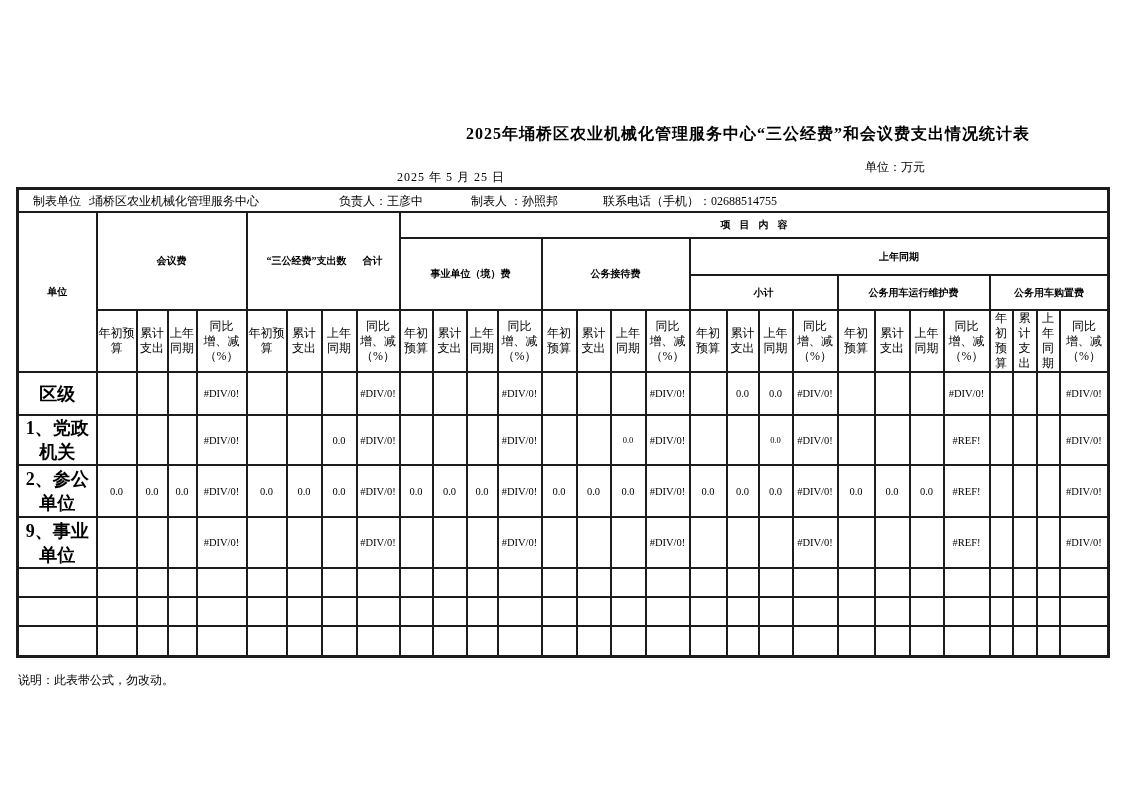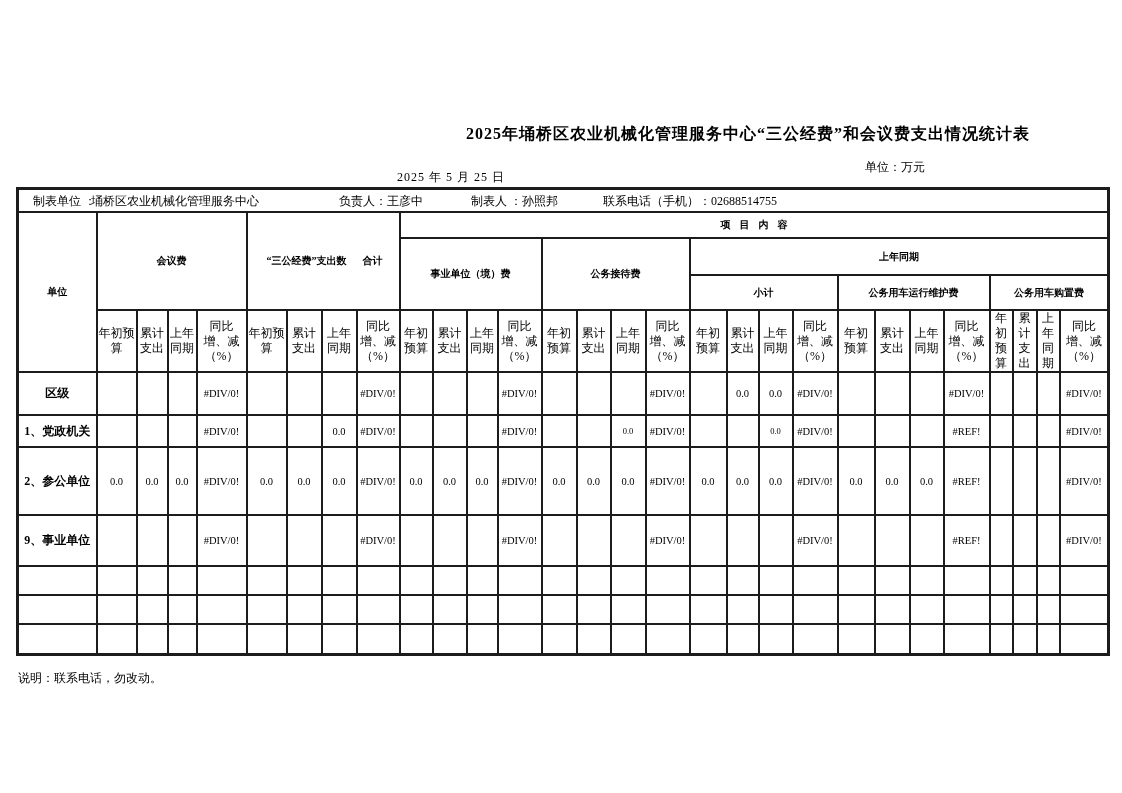--- a/index.html
+++ b/index.html
@@ -23,21 +23,21 @@
   td{
     border:2px solid #1c1c1c;text-align:center;vertical-align:middle;
     padding:0 1px;overflow:hidden;
   }
   .info-td{height:21px;position:relative;padding:0;}
   .info-td span{position:absolute;top:50%;transform:translateY(-50%);white-space:nowrap;font-size:12px;}
   .i1{left:14px;}  .i2{left:72px;} .i3{left:320px;} .i4{left:452px;} .i5{left:584px;}
   .grp{font-weight:bold;font-size:10px;line-height:1.35;}
   .proj{font-weight:bold;font-size:10px;letter-spacing:9px;text-indent:9px;}
   .sub{font-size:12px;line-height:1.25;font-weight:normal;}
-  .rlabel{font-weight:bold;font-size:12px;}
+  .rlabel{font-weight:bold;font-size:18px;}
   .val{font-size:10.5px;}
   .val.small{font-size:8.5px;}
   .sg-cell{padding:0;}
   .sg-flex{display:flex;align-items:flex-end;width:100%;height:100%;}
   .sg-main{display:block;width:102px;margin-left:8px;text-align:center;}
   .sg-total{display:block;margin-left:5px;}
   .note{margin:14px 0 0 18px;font-size:12px;}
   .h1{height:26px;} .h2{height:37px;} .h3{height:35px;} .h4{height:58px;}
 </style>
 </head>
@@ -199,21 +199,21 @@
           <td class="val">#DIV/0!</td>
           <td class="val"></td>
           <td class="val"></td>
           <td class="val"></td>
           <td class="val">#REF!</td>
           <td class="val"></td>
           <td class="val"></td>
           <td class="val"></td>
           <td class="val">#DIV/0!</td>
         </tr>
-        <tr style="height: 68px;">
+        <tr style="height: 52px;">
           <td class="rlabel">2、参公单位</td>
           <td class="val">0.0</td>
           <td class="val">0.0</td>
           <td class="val">0.0</td>
           <td class="val">#DIV/0!</td>
           <td class="val">0.0</td>
           <td class="val">0.0</td>
           <td class="val">0.0</td>
           <td class="val">#DIV/0!</td>
           <td class="val">0.0</td>
@@ -358,13 +358,13 @@
           <td class="val"></td>
           <td class="val"></td>
           <td class="val"></td>
           <td class="val"></td>
           <td class="val"></td>
         </tr>
       </tbody>
 </table>
 </div>
 
-<div class="note">说明：联系电话，勿改动。</div>
+<div class="note">说明：此表带公式，勿改动。</div>
 
 </body></html>

